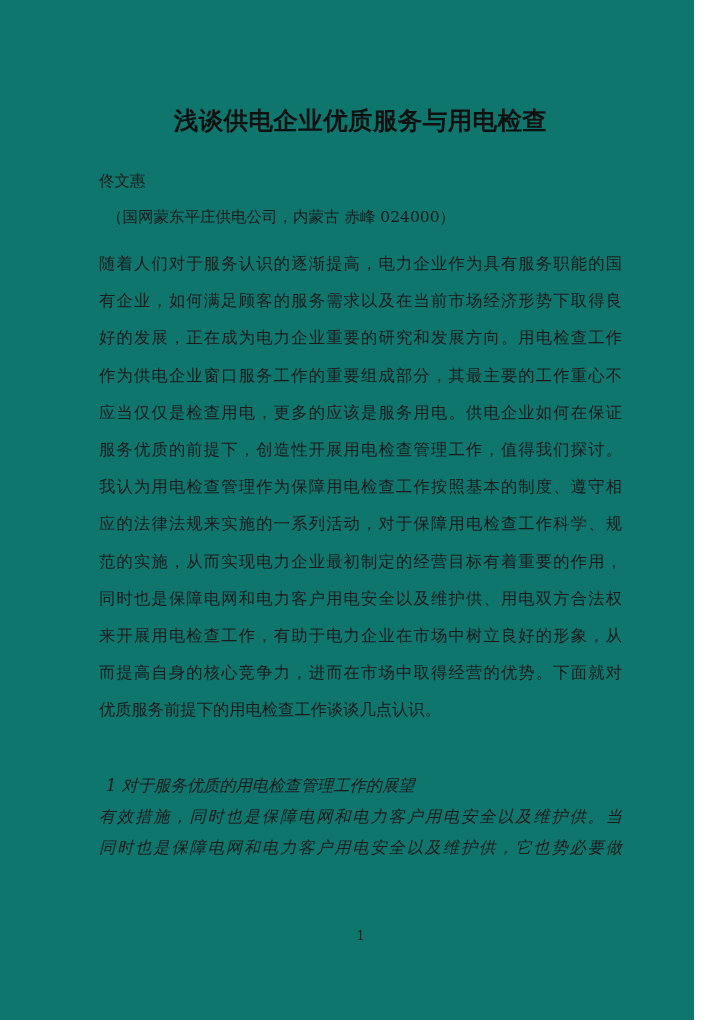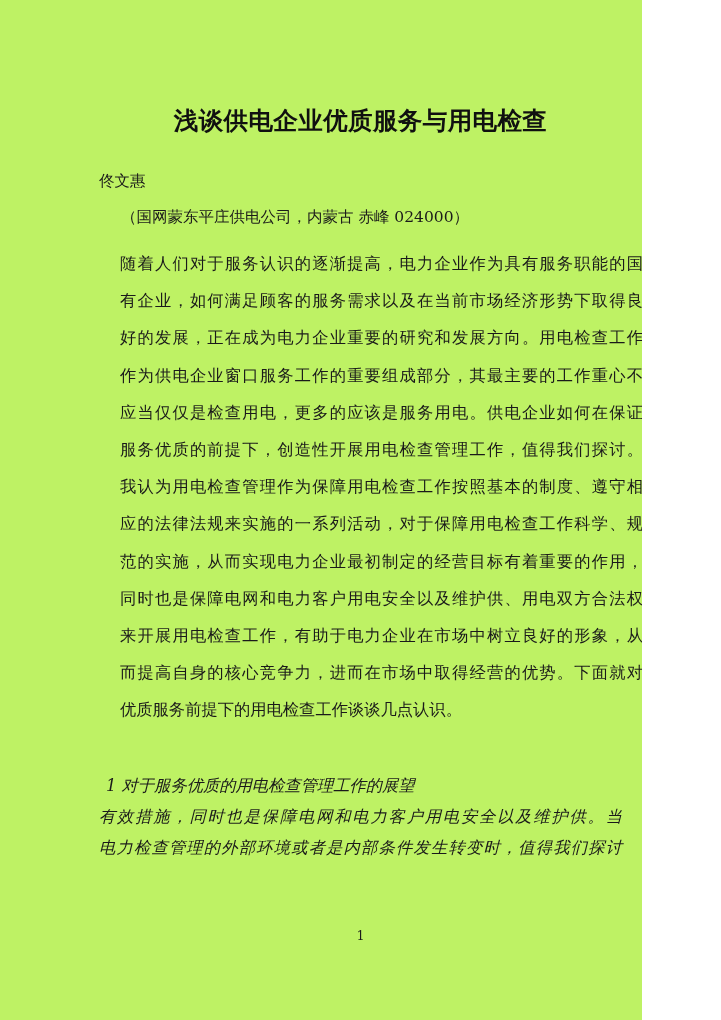--- a/index.html
+++ b/index.html
@@ -7,23 +7,23 @@
     padding: 0;
     background: #ffffff;
   }
   body {
     font-family: "DejaVu Serif", "Liberation Serif", serif;
     color: #1a1a1a;
     -webkit-font-smoothing: antialiased;
   }
   .page {
     position: relative;
-    width: 642px;
+    width: 694px;
     height: 1020px;
-    background: #bef264;
+    background: #0f766e;
     overflow: hidden;
     box-sizing: border-box;
   }
   .content {
     position: absolute;
     left: 99px;
     top: 0;
     width: 523px;
   }
   .doc-title {
@@ -51,28 +51,26 @@
   }
   .affiliation {
     position: absolute;
     left: 0;
     top: 205px;
     width: 523px;
     font-size: 15.5px;
     line-height: 24px;
     text-indent: 8px;
     color: #1a1a1a;
-    margin-left: 14px;
   }
   .body-block {
     position: absolute;
     left: 0;
     top: 245px;
     width: 523px;
-    margin-left: 21px;
   }
   .body-line {
     font-size: 16.3px;
     line-height: 37.2px;
     height: 37.2px;
     color: #1a1a1a;
     white-space: nowrap;
     text-align: justify;
     letter-spacing: 0;
   }
@@ -143,20 +141,20 @@
       <div class="body-line just">范的实施，从而实现电力企业最初制定的经营目标有着重要的作用，</div>
       <div class="body-line just">同时也是保障电网和电力客户用电安全以及维护供、用电双方合法权</div>
       <div class="body-line just">来开展用电检查工作，有助于电力企业在市场中树立良好的形象，从</div>
       <div class="body-line just">而提高自身的核心竞争力，进而在市场中取得经营的优势。下面就对</div>
       <div class="body-line">优质服务前提下的用电检查工作谈谈几点认识。</div>
     </div>
 
     <div class="section-block">
       <div class="section-heading">1 对于服务优质的用电检查管理工作的展望</div>
       <div class="sec-line">有效措施，同时也是保障电网和电力客户用电安全以及维护供。当</div>
-      <div class="sec-line">电力检查管理的外部环境或者是内部条件发生转变时，值得我们探讨</div>
+      <div class="sec-line">同时也是保障电网和电力客户用电安全以及维护供，它也势必要做</div>
     </div>
 
   </div>
 
   <div class="page-number">1</div>
 
 </div>
 
 </body></html>

